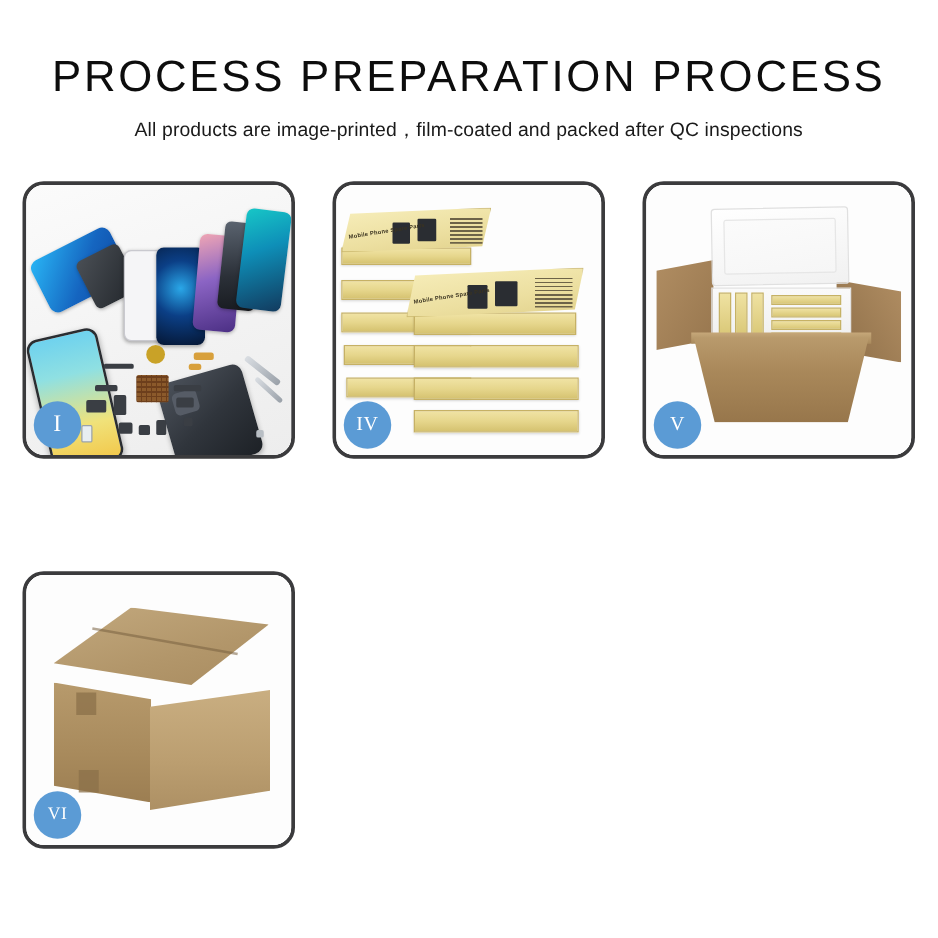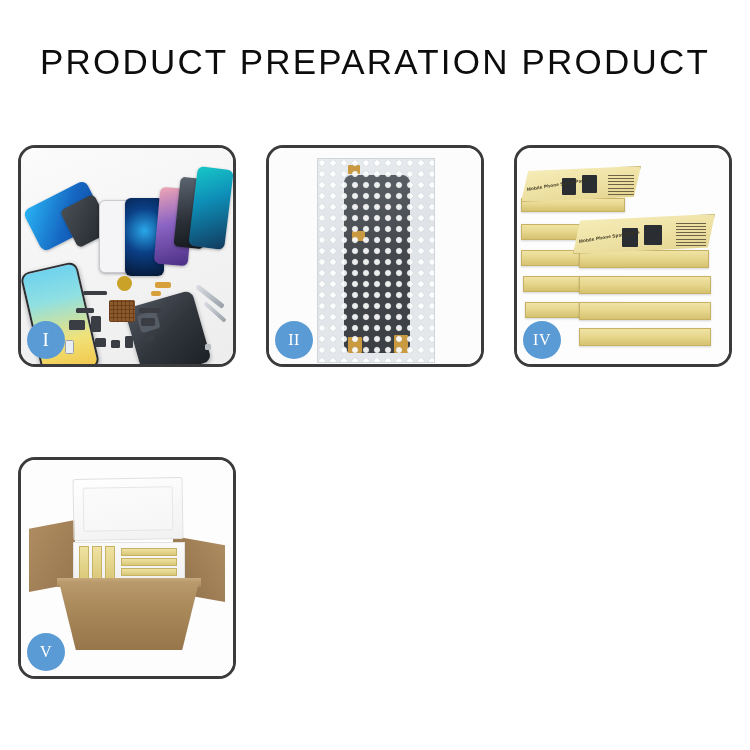--- a/index.html
+++ b/index.html
@@ -260,21 +260,22 @@
   }
   .c6-tape {
     position:absolute; width:16px; height:18px;
     background:rgba(139,112,74,.75);
   }
 </style>
 </head>
 <body>
 
 <div id="header">
-  <h1 id="page-title">PRODUCT PREPARATION PRODUCT</h1>
+  <h1 id="page-title">PROCESS PREPARATION PROCESS</h1>
+  <p id="page-subtitle">All products are image-printed，film-coated and packed after QC inspections</p>
 </div>
 
 <div id="panel-grid">
 
   <div class="panel">
     <div class="panel-photo">
       <div class="p1-bg"></div>
 
       <div class="phone ph-a"></div>
       <div class="phone ph-a2"></div>
@@ -301,34 +302,20 @@
       <div class="ic" style="left:104px;top:188px;width:8px;height:12px;"></div>
       <div class="ic" style="left:44px;top:192px;width:9px;height:14px;background:#e8eef2;border:1px solid #9aa3ab;"></div>
       <div class="ic" style="left:126px;top:186px;width:7px;height:7px;"></div>
       <div class="tool" style="left:172px;top:146px;width:34px;height:5px;transform:rotate(38deg);"></div>
       <div class="tool" style="left:180px;top:162px;width:28px;height:4px;transform:rotate(42deg);"></div>
       <div class="ic" style="left:184px;top:196px;width:6px;height:6px;background:#b8bec4;"></div>
     </div>
     <div class="badge">I</div>
   </div>
 
-  <div class="panel">
-    <div class="panel-photo">
-      <div class="p2-bg"></div>
-      <div class="bubble-pack">
-        <div class="screen-inside"></div>
-        <div class="flex-tab" style="left:30px;top:6px;width:12px;height:9px;"></div>
-        <div class="flex-tab" style="left:34px;top:72px;width:13px;height:10px;"></div>
-        <div class="flex-tab" style="left:30px;top:178px;width:14px;height:16px;"></div>
-        <div class="flex-tab" style="left:76px;top:176px;width:14px;height:18px;"></div>
-        <div class="bubble-tex"></div>
-      </div>
-    </div>
-    <div class="badge small">II</div>
-  </div>
 
 
   <div class="panel">
     <div class="panel-photo">
       <div class="p4-bg"></div>
       <div class="stack">
 
         <div class="sbox" style="left:0px;top:36px;width:104px;height:14px;"></div>
         <div class="sbox" style="left:0px;top:62px;width:104px;height:16px;"></div>
         <div class="sbox" style="left:0px;top:88px;width:104px;height:16px;"></div>
@@ -374,14 +361,26 @@
       <div class="c5-yellow" style="left:100px;width:56px;height:8px;top:88px;"></div>
       <div class="c5-yellow" style="left:100px;width:56px;height:8px;top:98px;"></div>
       <div class="c5-yellow" style="left:100px;width:56px;height:8px;top:108px;"></div>
       <div class="c5-yellow" style="left:100px;width:56px;height:8px;top:118px;"></div>
       <div class="c5-rim"></div>
       <div class="c5-body"></div>
     </div>
     <div class="badge small">V</div>
   </div>
 
+  <div class="panel">
+    <div class="panel-photo">
+      <div class="p6-bg"></div>
+      <div class="c6-top"></div>
+      <div class="c6-seam"></div>
+      <div class="c6-left"></div>
+      <div class="c6-right"></div>
+      <div class="c6-tape" style="left:40px;top:94px;"></div>
+      <div class="c6-tape" style="left:42px;top:156px;"></div>
+    </div>
+    <div class="badge tiny">VI</div>
+  </div>
 
 </div>
 
 </body></html>

